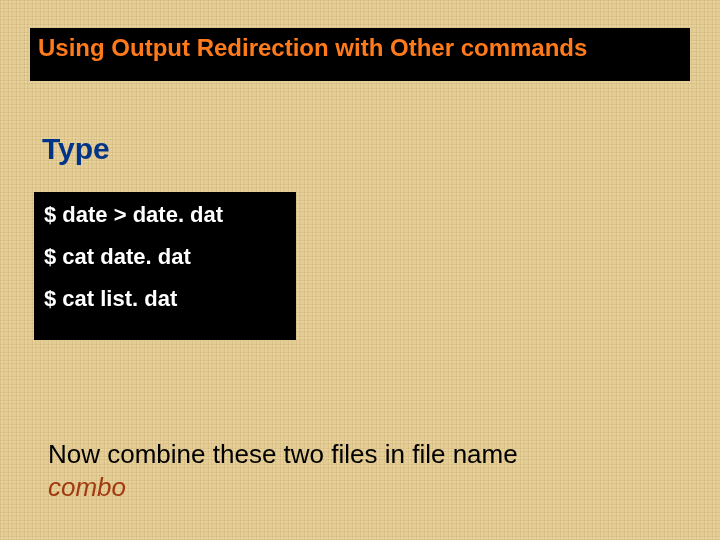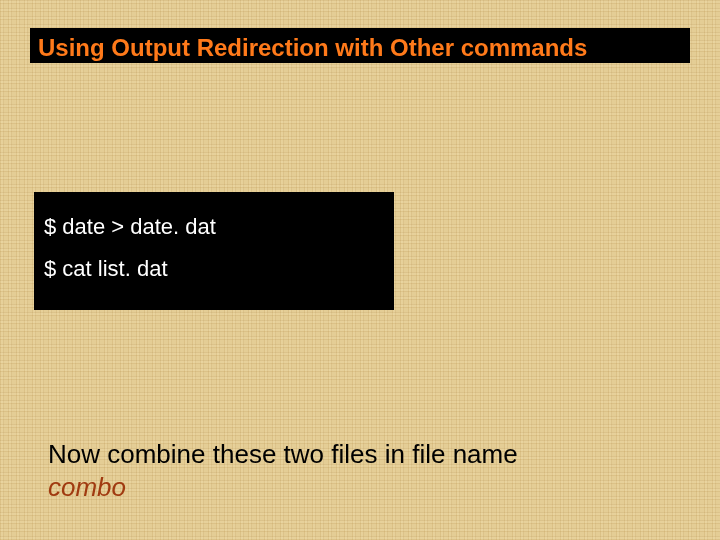--- a/index.html
+++ b/index.html
@@ -41,47 +41,48 @@
     height: 540px;
     box-sizing: border-box;
   }
   .title-bar {
     position: absolute;
     left: 30px;
     top: 28px;
     width: 660px;
     box-sizing: border-box;
     background: #000;
-    padding: 6px 8px 0 8px;
+    padding: 6px 8px 18px 8px;
   }
   .title-bar .title-text {
     color: #ff7a1a;
     font-weight: bold;
     font-size: 24px;
     line-height: 1.2;
   }
   .type-heading {
     position: absolute;
     left: 42px;
     top: 132px;
     color: #003488;
     font-weight: bold;
     font-size: 30px;
   }
   .term {
     position: absolute;
     left: 34px;
     top: 192px;
-    width: 360px;
+    width: 262px;
     background: #000;
     color: #fff;
     font-size: 22px;
     line-height: 1.0;
     box-sizing: border-box;
-    padding: 20px 10px 10px 10px;
+    padding: 8px 10px 10px 10px;
+    font-weight: bold;
   }
   .term .cmd {
     display: block;
     margin: 4px 0 20px 0;
     white-space: pre;
   }
   .term .cmd:last-child {
     margin-bottom: 20px;
   }
   .instruction {
@@ -100,23 +101,25 @@
 </style>
 </head>
 <body>
 
 <div class="slide">
 
   <div class="title-bar">
     <span class="title-text">Using Output Redirection with Other commands</span>
   </div>
 
+  <div class="type-heading">Type</div>
 
   <div class="term">
     <span class="cmd">$ date &gt; date. dat</span>
+    <span class="cmd">$ cat date. dat</span>
     <span class="cmd">$ cat list. dat</span>
   </div>
 
   <div class="instruction">
     <span>Now combine these two files in file name</span>
     <br>
     <span class="accent">combo</span>
   </div>
 
 </div>

